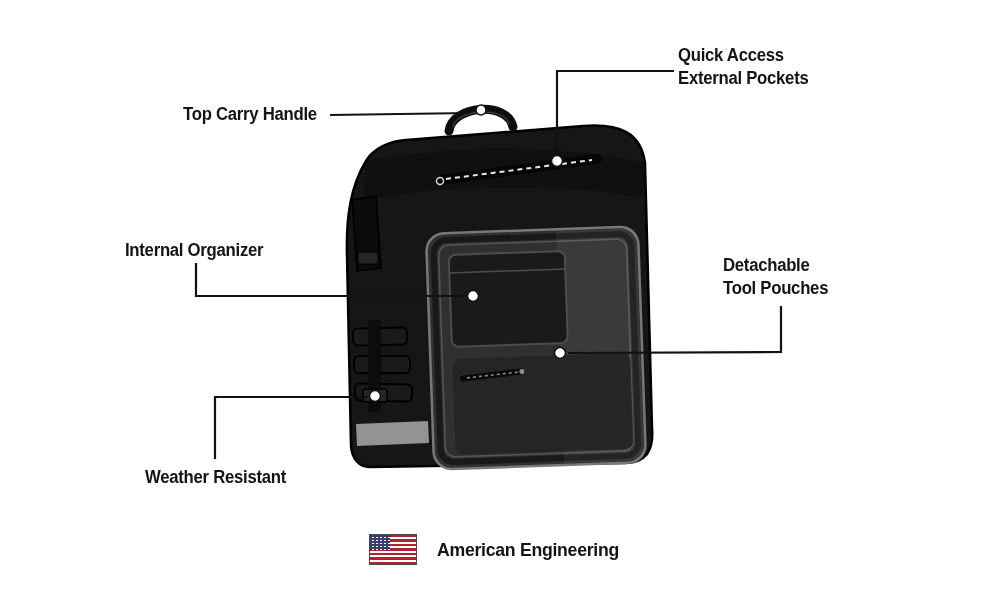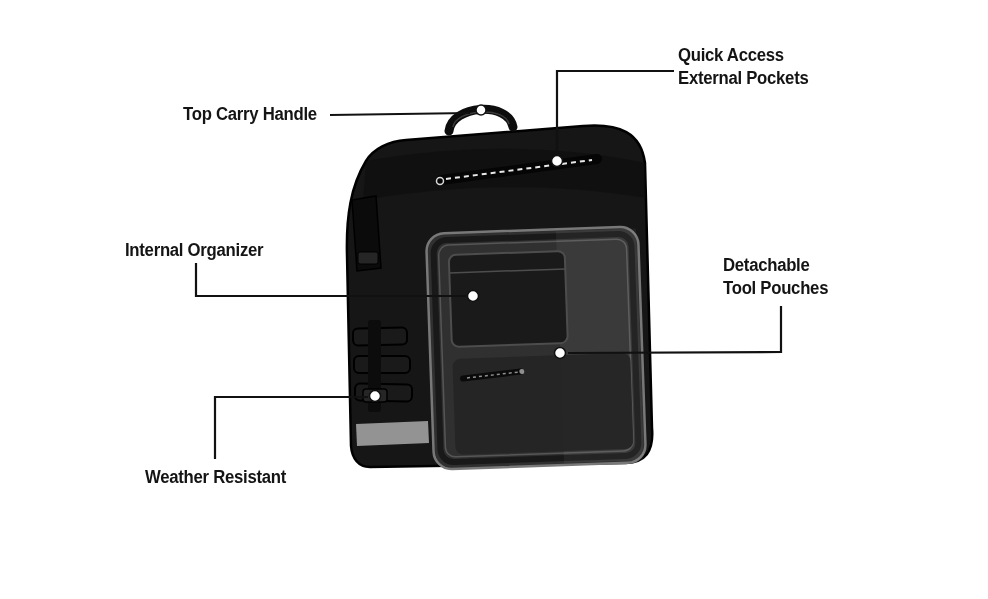--- a/index.html
+++ b/index.html
@@ -122,14 +122,20 @@
   <div class="callout" style="left:678px;top:44px;">Quick Access
 External Pockets</div>
 
   <div class="callout" style="left:125px;top:239px;">Internal Organizer</div>
 
   <div class="callout" style="left:723px;top:254px;">Detachable
 Tool Pouches</div>
 
   <div class="callout" style="left:145px;top:466px;">Weather Resistant</div>
 
+  <div class="footer">
+    <div class="flag">
+      <div class="canton"></div>
+    </div>
+    <div class="footer-text">American Engineering</div>
+  </div>
 
 </div>
 
 </body></html>

